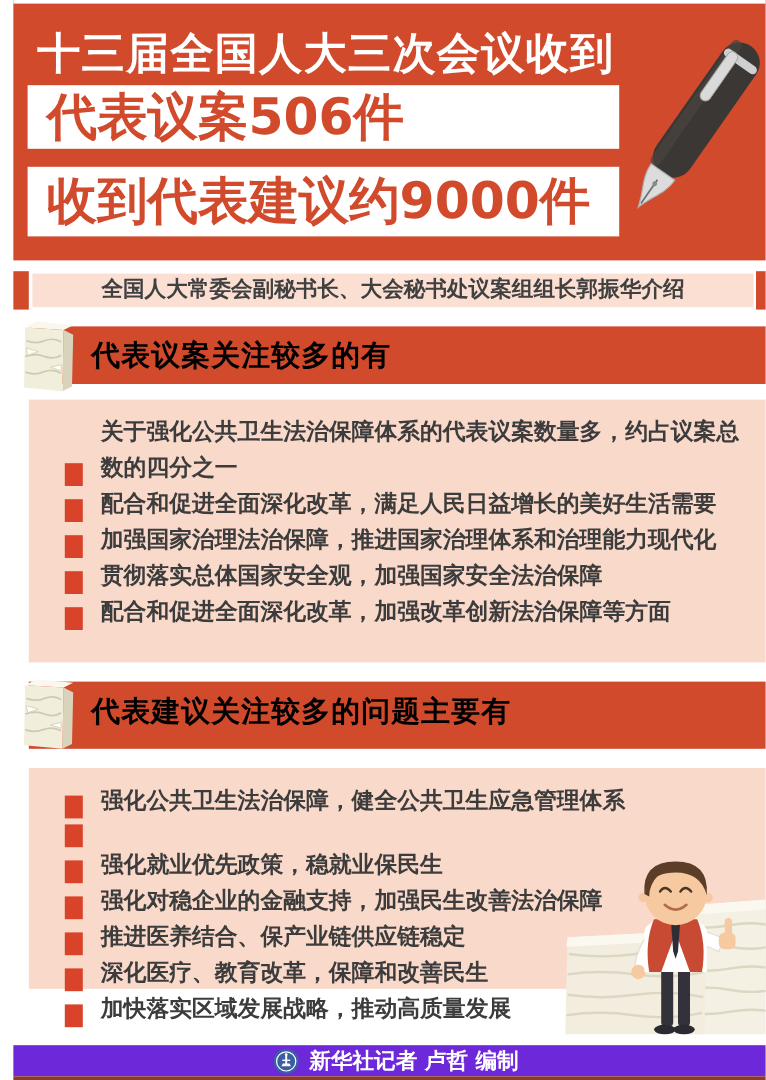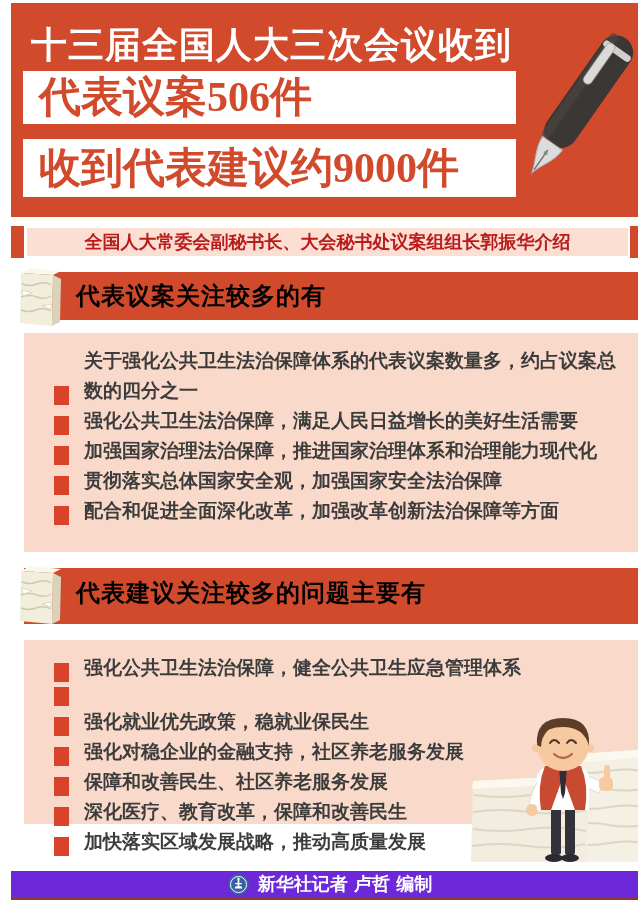--- a/index.html
+++ b/index.html
@@ -4,31 +4,31 @@
 <style>
   * { margin:0; padding:0; box-sizing:border-box; }
   html,body { background:#ffffff; }
   body { font-family:"DejaVu Sans","Liberation Sans",sans-serif; }
   #poster { position:relative; width:638px; height:900px; background:#ffffff; overflow:hidden;margin-left:11px; }
 
   
   .header { position:absolute; left:0; top:0; width:638px; height:217px; background:#D14A2C; }
   .header-topline { position:absolute; left:0; top:0; width:638px; height:3px; background:#ffffff; }
   .header-title { position:absolute; left:20px; top:21px; color:#ffffff; font-size:36px; font-weight:bold; letter-spacing:1px; white-space:nowrap; }
-  .stat-box { position:absolute; left:12px; width:493px; background:#ffffff; color:#D14A2C; font-weight:bold; font-size:42px; padding-left:16px; white-space:nowrap; overflow:hidden;font-family:Liberation Serif, serif; }
+  .stat-box { position:absolute; left:12px; width:493px; background:#ffffff; color:#D14A2C; font-weight:bold; font-size:42px; padding-left:16px; white-space:nowrap; overflow:hidden; }
   .stat-box.one { top:71px; height:53px; line-height:53px; }
   .stat-box.two { top:139px; height:58px; line-height:58px; }
   .pen-wrap { position:absolute; left:495px; top:18px; width:143px; height:178px; }
 
   
   .strip-block { position:absolute; top:226px; height:32px; background:#D14A2C; }
   .strip-block.left  { left:0; width:13px; }
   .strip-block.right { left:619px; width:19px; }
   .subtitle-strip { position:absolute; left:16px; top:228px; width:601px; height:28px; background:#FBDFD3;
-      color:#b91c1c; font-size:18px; font-weight:bold; text-align:center; line-height:28px; white-space:nowrap; }
+      color:#404040; font-size:18px; font-weight:bold; text-align:center; line-height:28px; white-space:nowrap; }
 
   
   .section-bar { position:absolute; left:13px; width:625px; background:#D14A2C; color:#000000;
       font-weight:bold; font-size:24px; letter-spacing:1px; padding-left:52px; white-space:nowrap; }
   .section-bar.s1 { top:272px; height:48px; line-height:48px; }
   .section-bar.s2 { top:568px; height:56px; line-height:50px; }
   .stack-icon { position:absolute; left:2px; width:54px; }
   .stack-icon.i1 { top:266px; height:62px; }
   .stack-icon.i2 { top:562px; height:66px; }
 
@@ -99,21 +99,21 @@
     </svg>
   </div>
   <div class="card c1">
     <ul>
       <li>
           <span class="bullet"></span>
           <span class="item-text">关于强化公共卫生法治保障体系的代表议案数量多，约占议案总数的四分之一</span>
         </li>
       <li>
           <span class="bullet"></span>
-          <span class="item-text">强化公共卫生法治保障，满足人民日益增长的美好生活需要</span>
+          <span class="item-text">配合和促进全面深化改革，满足人民日益增长的美好生活需要</span>
         </li>
       <li>
           <span class="bullet"></span>
           <span class="item-text">加强国家治理法治保障，推进国家治理体系和治理能力现代化</span>
         </li>
       <li>
           <span class="bullet"></span>
           <span class="item-text">贯彻落实总体国家安全观，加强国家安全法治保障</span>
         </li>
       <li>
@@ -146,25 +146,25 @@
         </li>
       <li>
           <span class="bullet"></span>
         </li>
       <li>
           <span class="bullet"></span>
           <span class="item-text">强化就业优先政策，稳就业保民生</span>
         </li>
       <li>
           <span class="bullet"></span>
-          <span class="item-text">强化对稳企业的金融支持，社区养老服务发展</span>
-        </li>
-      <li>
-          <span class="bullet"></span>
-          <span class="item-text">保障和改善民生、社区养老服务发展</span>
+          <span class="item-text">强化对稳企业的金融支持，加强民生改善法治保障</span>
+        </li>
+      <li>
+          <span class="bullet"></span>
+          <span class="item-text">推进医养结合、保产业链供应链稳定</span>
         </li>
       <li>
           <span class="bullet"></span>
           <span class="item-text">深化医疗、教育改革，保障和改善民生</span>
         </li>
       <li>
           <span class="bullet"></span>
           <span class="item-text">加快落实区域发展战略，推动高质量发展</span>
         </li>
     </ul>

